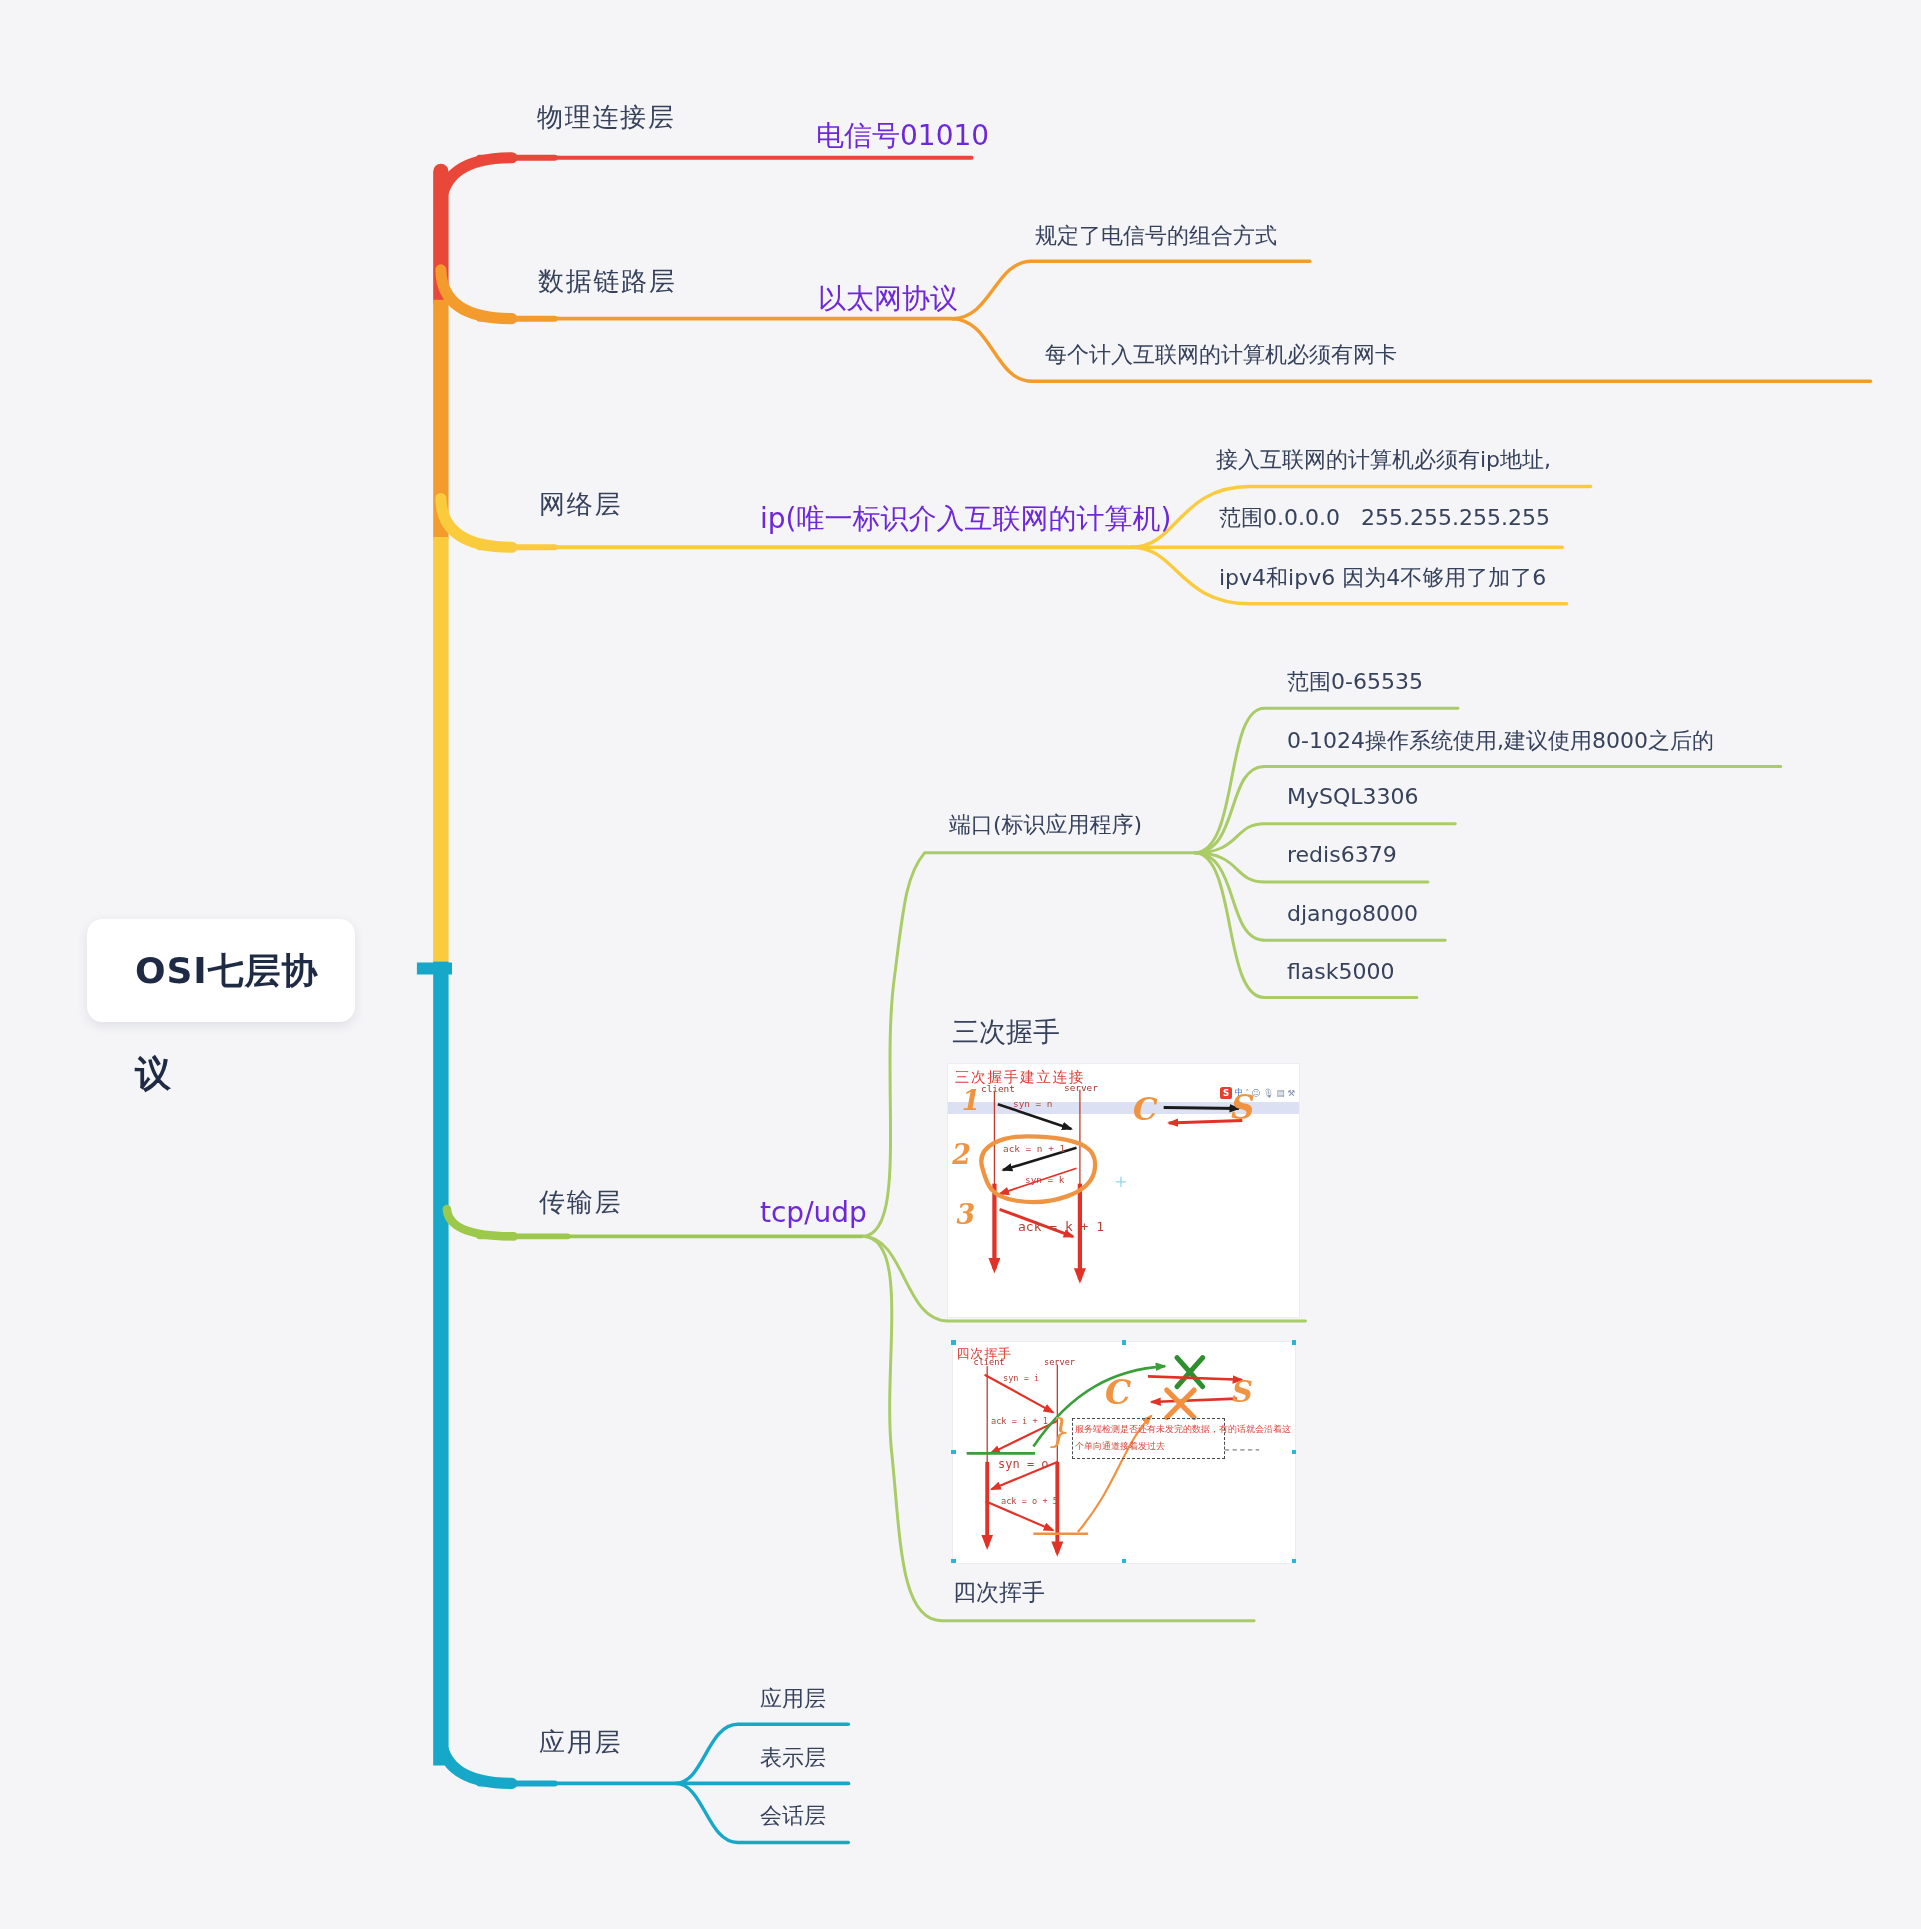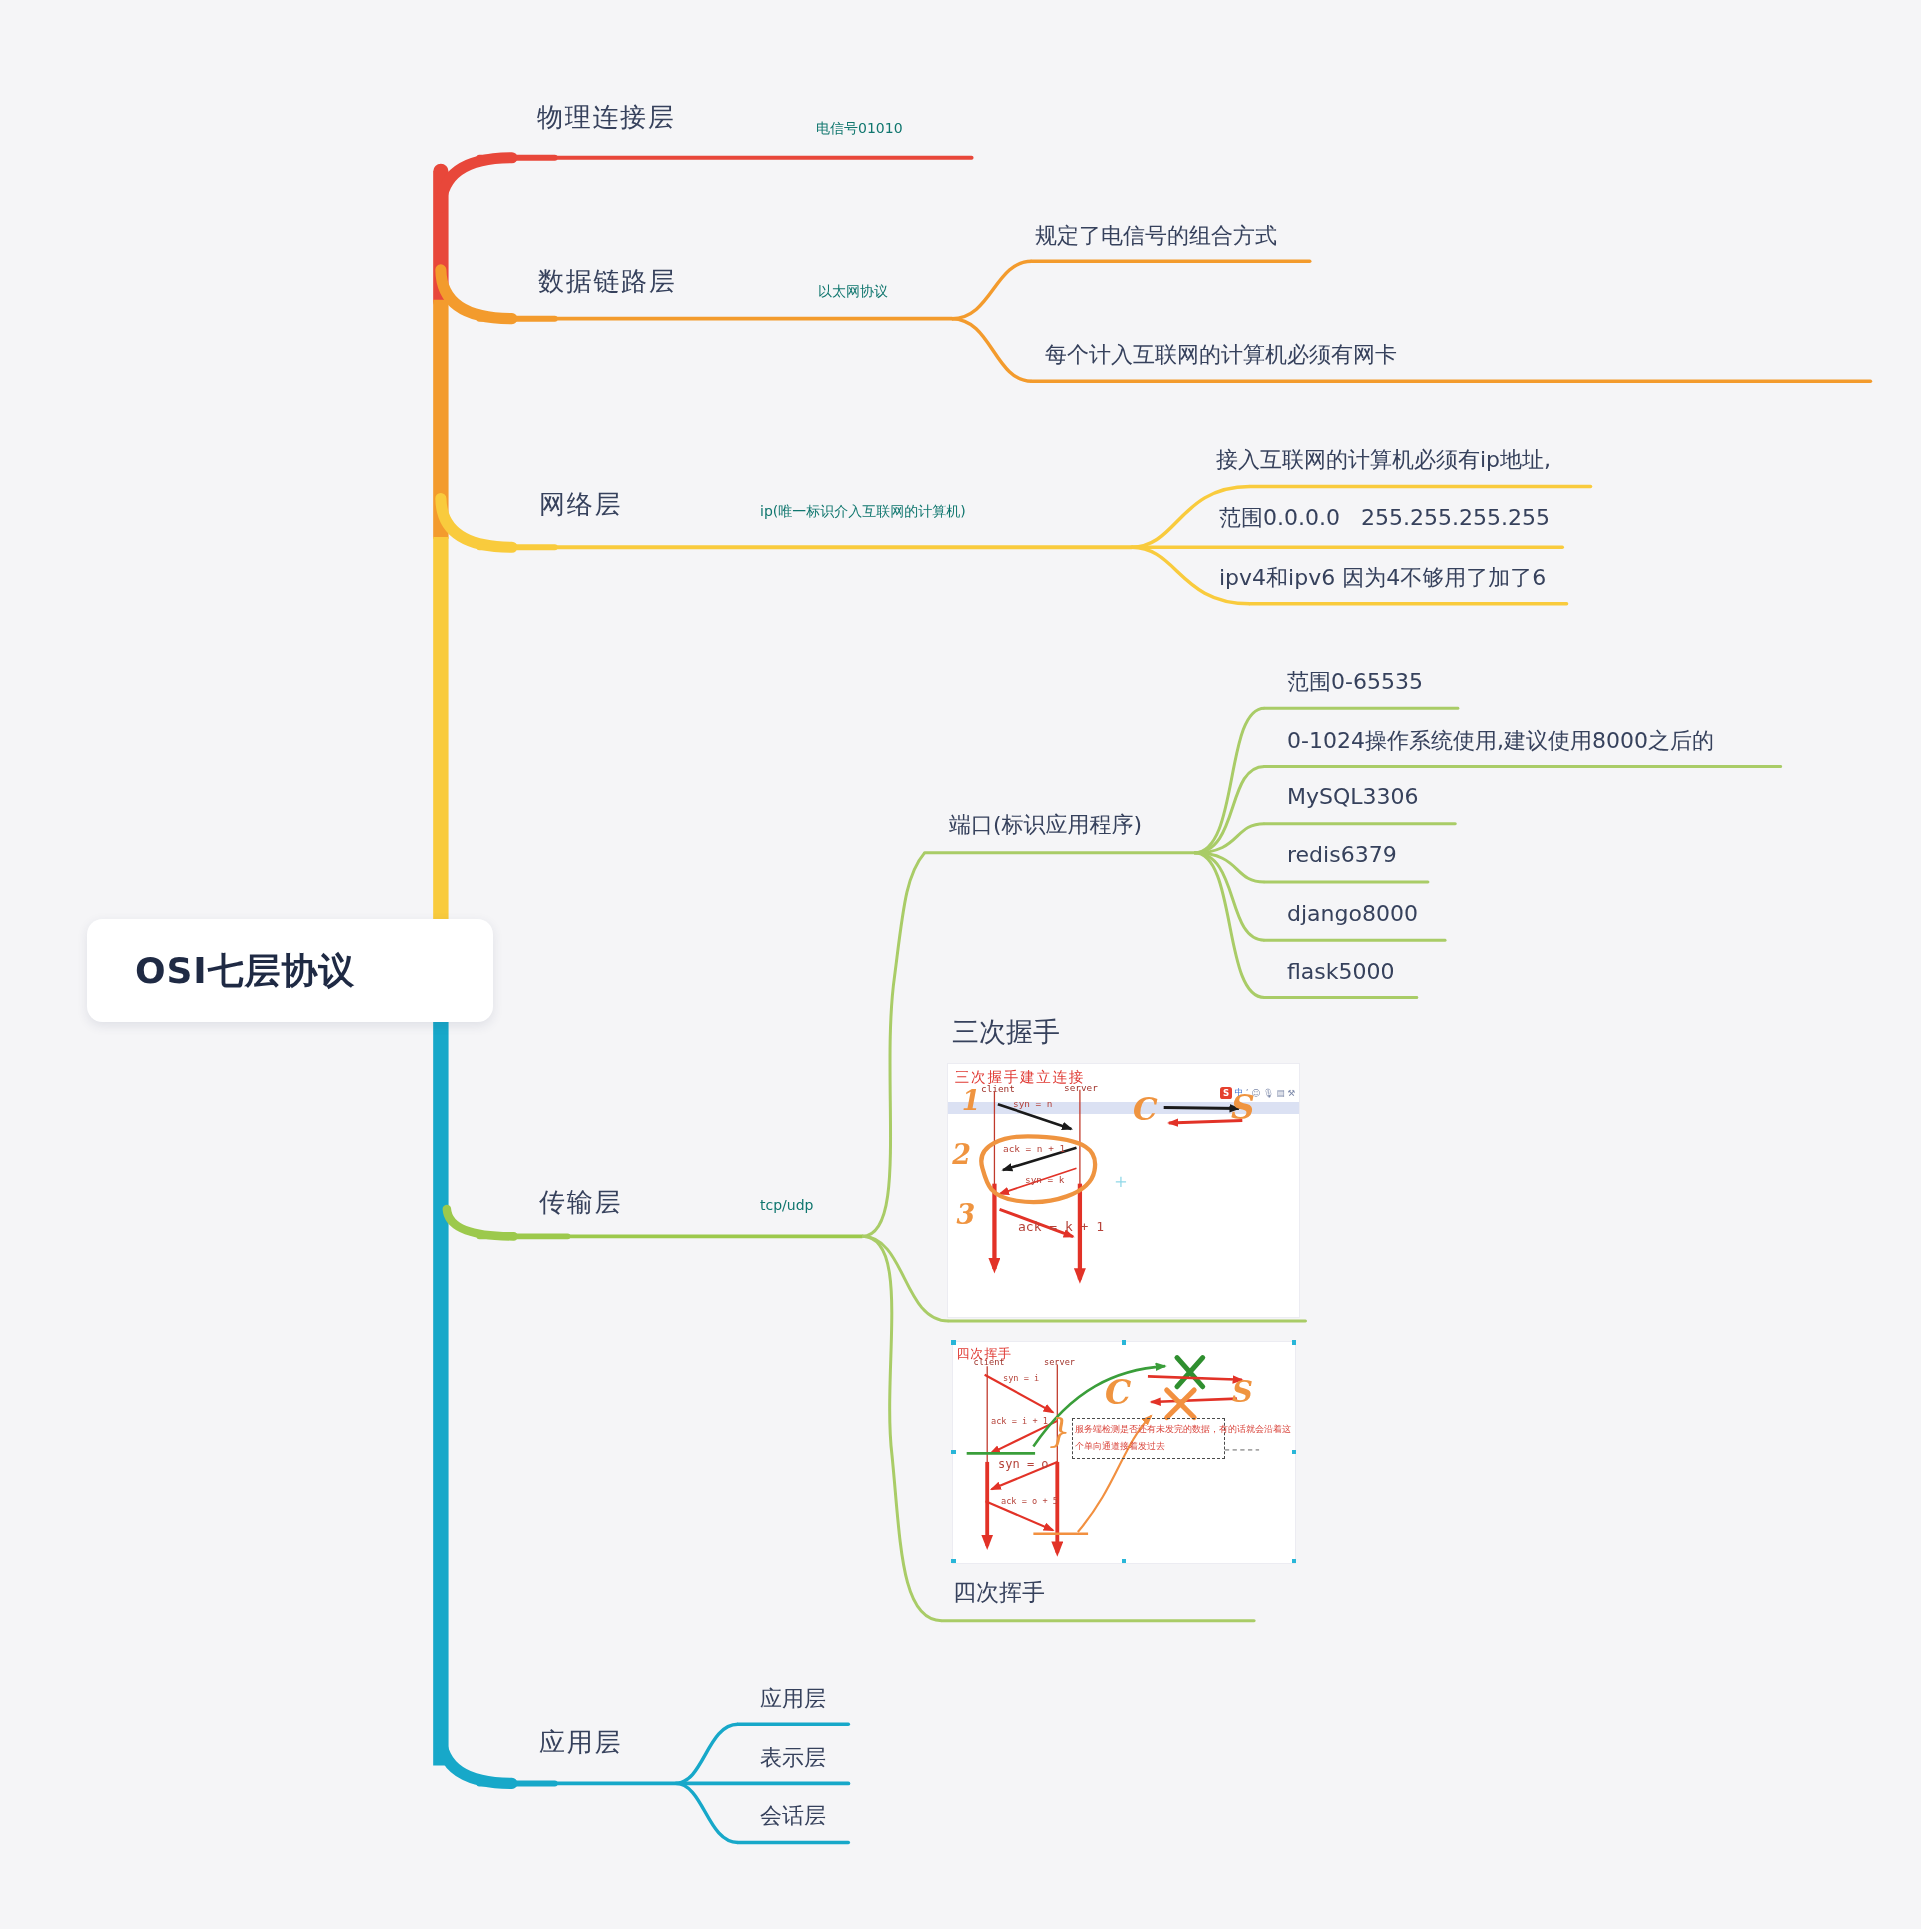--- a/index.html
+++ b/index.html
@@ -1,23 +1,23 @@
 <!DOCTYPE html>
 <html style="font-size:13.7px"><head>
 <meta charset="utf-8">
 <style>
   html,body{margin:0;padding:0;}
   .canvas{position:relative;width:1921px;height:1930px;background:#f5f5f7;overflow:hidden;
           font-family:"DejaVu Sans","Liberation Sans",sans-serif;color:#36415c;}
   svg{position:absolute;left:0;top:0;}
   .lbl{position:absolute;white-space:pre;line-height:1.15;}
   .main-lbl{font-size:26px;letter-spacing:1.7px;color:#36415c;}
-  .sub-lbl{font-size:14px;color:#0f766e;}
+  .sub-lbl{font-size:28px;color:#6d28d9;}
   .leaf-lbl{font-size:22px;color:#36415c;}
-  .root-box{position:absolute;left:87px;top:919px;width:406px;height:103px;background:#ffffff;
+  .root-box{position:absolute;left:87px;top:919px;width:268px;height:103px;background:#ffffff;
             border-radius:15.4px;box-shadow:0 3.4px 10.3px rgba(40,50,90,.10);}
   .root-box .t{position:absolute;left:48px;top:0;height:103px;line-height:103px;
                font-size:36px;font-weight:bold;color:#1f2a44;letter-spacing:0.9px;}
   .img-box{position:absolute;background:#ffffff;border:0.9px solid #ececf2;}
   .img-box .small{position:absolute;white-space:pre;font-family:"DejaVu Sans Mono","Liberation Mono",monospace;}
   .band{position:absolute;left:0;width:100%;background:#dbe1f3;}
   .hand{position:absolute;color:#ef9440;font-weight:bold;font-style:italic;
         font-family:"DejaVu Serif","Liberation Serif",serif;}
   .note{position:absolute;color:#d9453c;font-size:9px;white-space:pre;line-height:1.9;}
   .dash-box{position:absolute;border:0.9px dashed #4a4a4a;}

